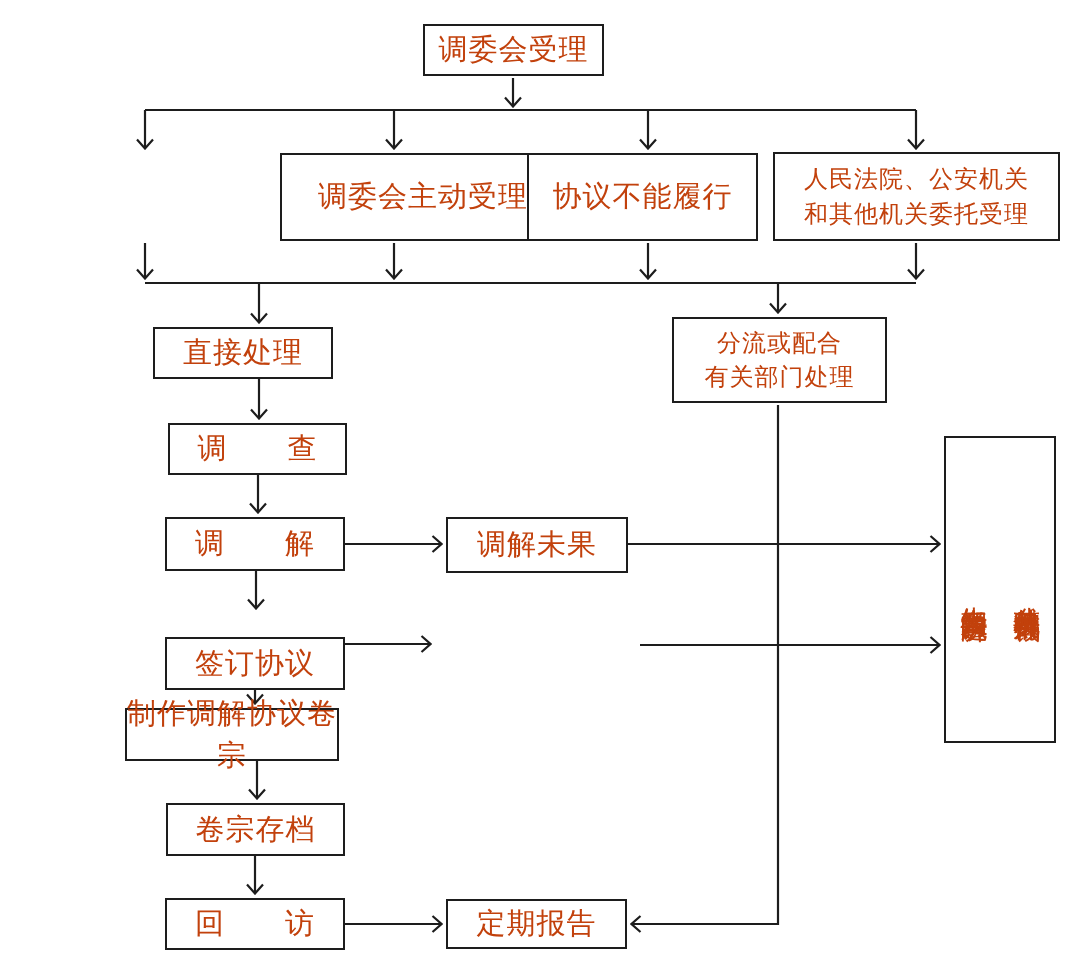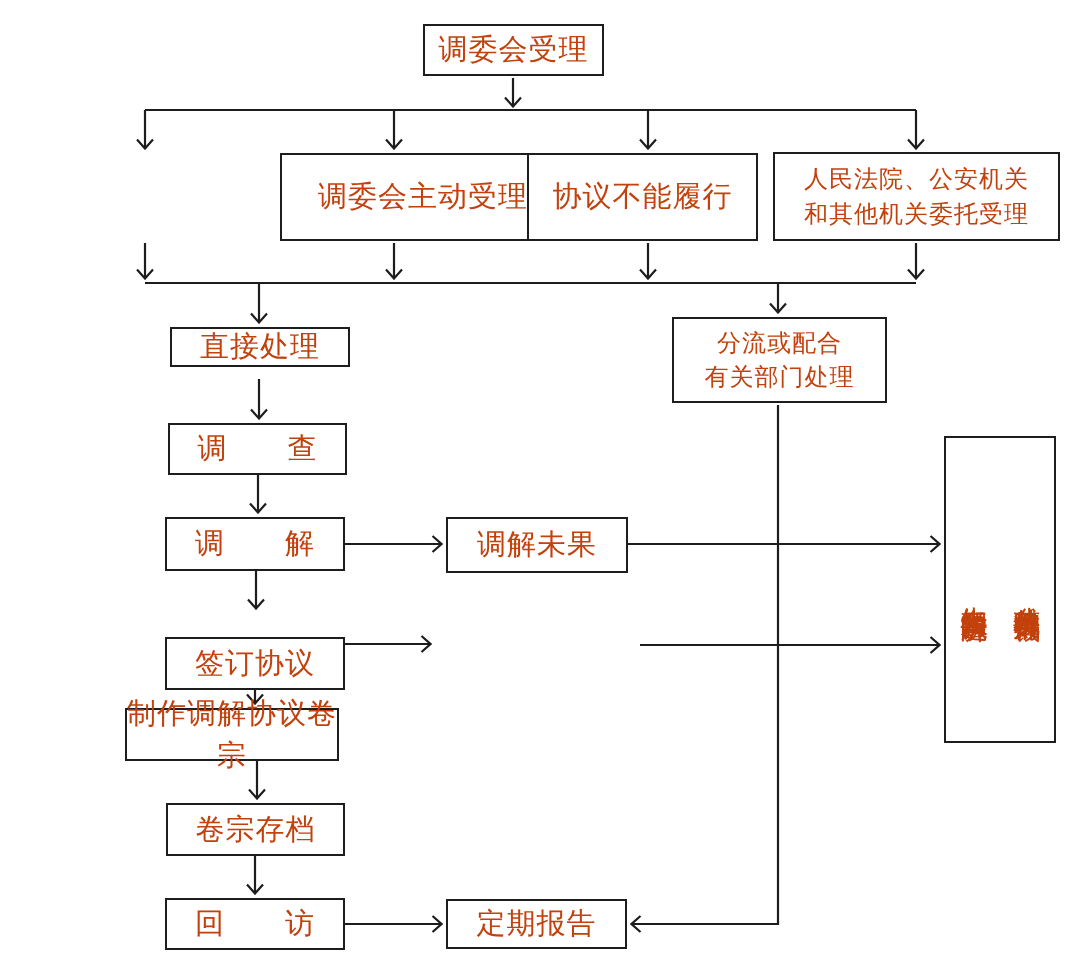--- a/index.html
+++ b/index.html
@@ -99,21 +99,21 @@
 
   <div class="node" style="left:527px;top:153px;width:231px;height:88px">
     <span class="lbl">协议不能履行</span>
   </div>
 
   <div class="node" style="left:773px;top:152px;width:287px;height:89px">
     <span class="lbl small">人民法院、公安机关
 和其他机关委托受理</span>
   </div>
 
-  <div class="node" style="left:170px;top:327px;width:180px;height:40px">
+  <div class="node" style="left:153px;top:327px;width:180px;height:52px">
     <span class="lbl">直接处理</span>
   </div>
 
   <div class="node" style="left:672px;top:317px;width:215px;height:86px">
     <span class="lbl small">分流或配合
 有关部门处理</span>
   </div>
 
   <div class="node" style="left:168px;top:423px;width:179px;height:52px">
     <span class="lbl">调　　查</span>

